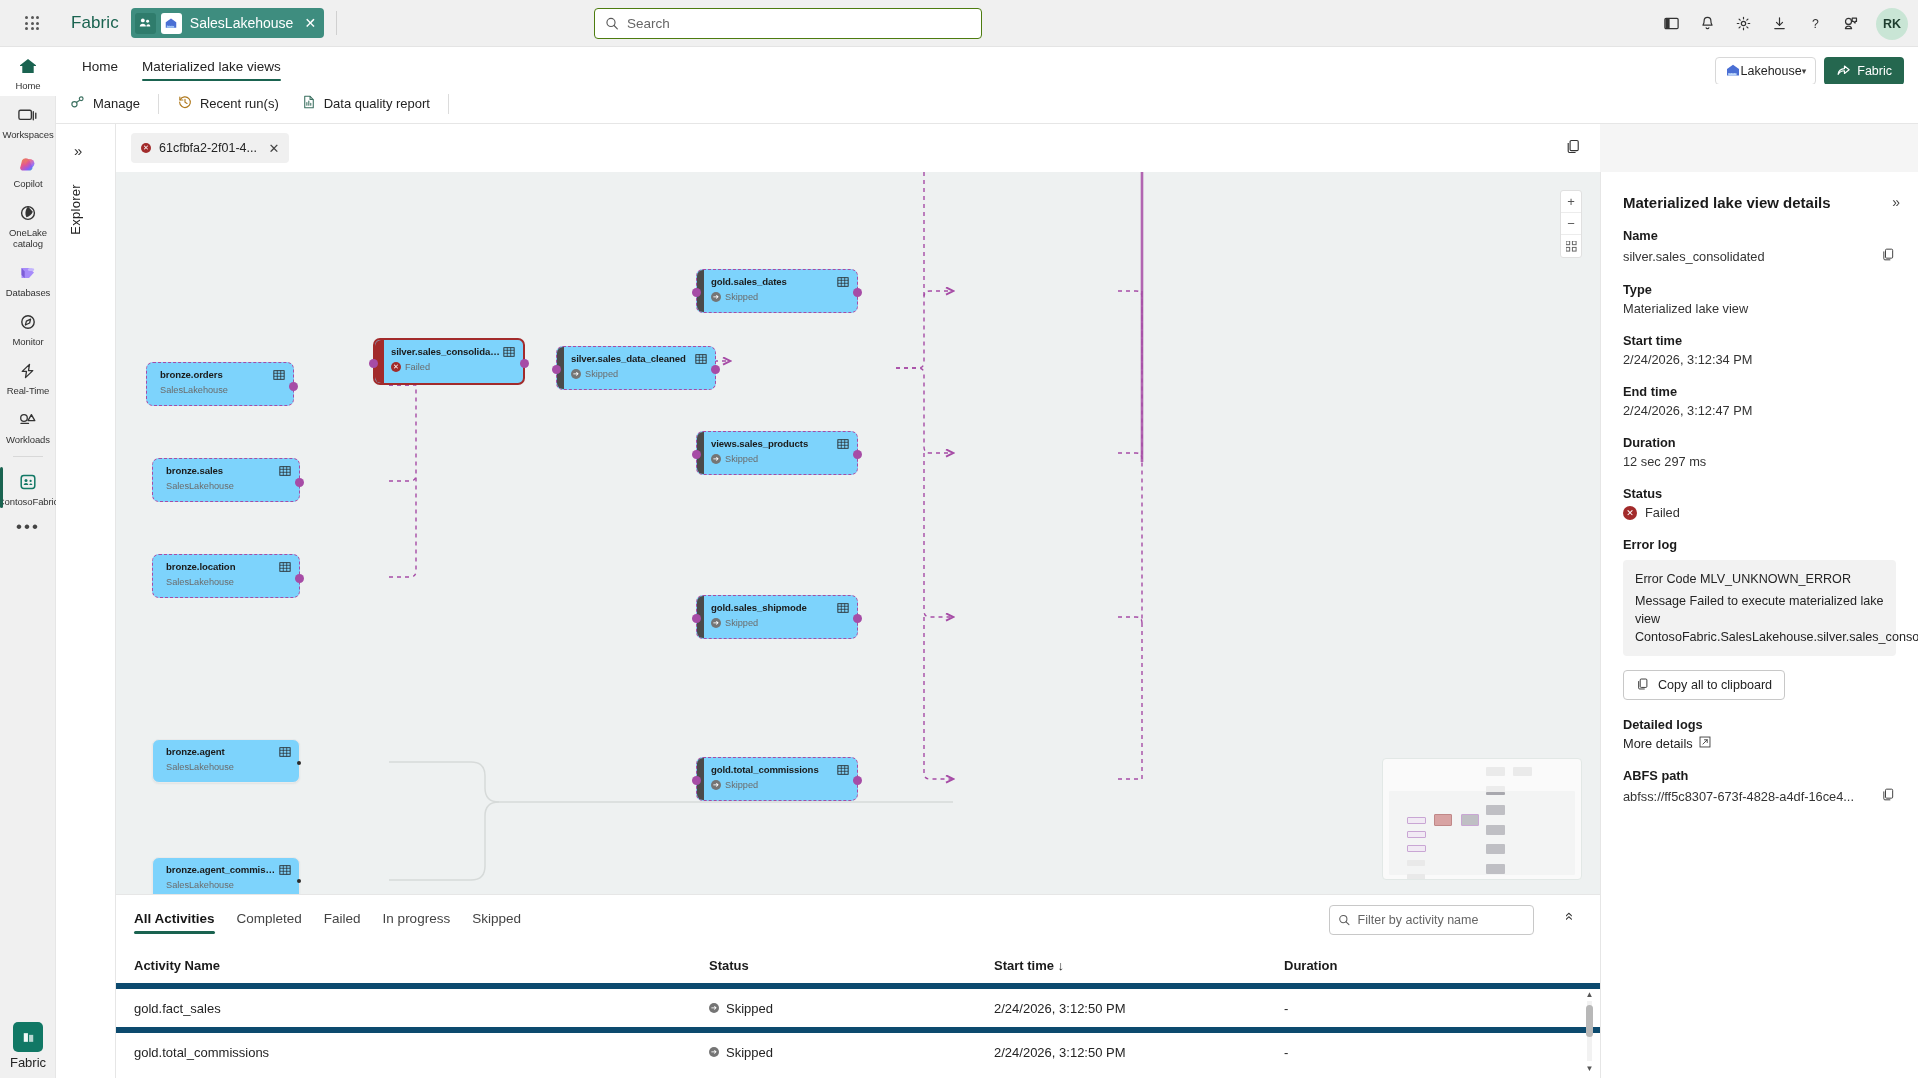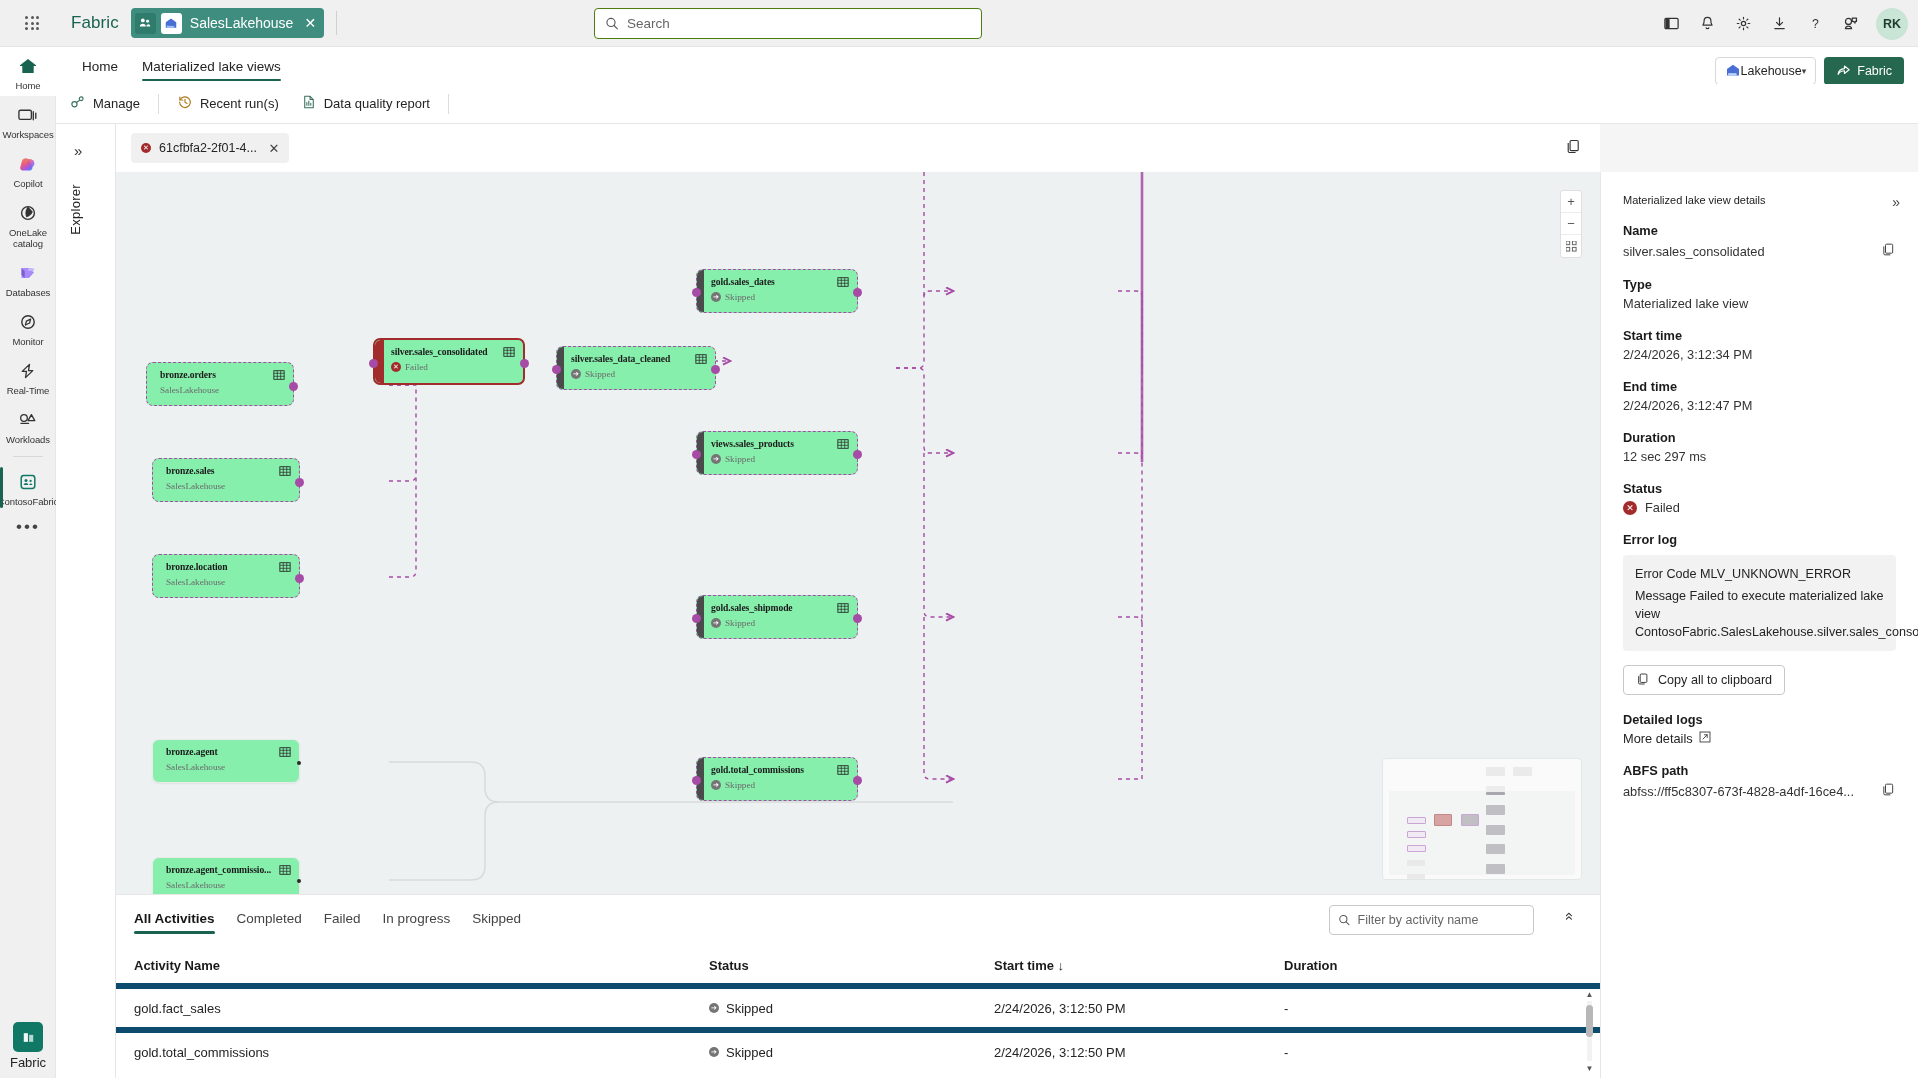--- a/index.html
+++ b/index.html
@@ -109,21 +109,21 @@
   .canvas { position:absolute; left:116px; top:172px; width:1484px; height:722px;
     background:#eef1f1; overflow:hidden;}
   .zoomctl { position:absolute; right:18px; top:18px; width:22px;
     background:#fff; border:1px solid #e0e0e0; border-radius:3px; z-index:8;}
   .zoomctl div { height:22px; display:flex;align-items:center;justify-content:center;
     font-size:13px;color:#555;cursor:pointer;border-bottom:1px solid #ececec;}
   .zoomctl div:last-child{border-bottom:none;}
 
   
   .node { position:absolute; width:148px; height:44px; border-radius:7px;
-    background:#86efac; cursor:pointer;font-family:Liberation Serif, serif; }
+    background:#7dd3fc; cursor:pointer; }
   .node .body { position:absolute; inset:0; padding:6px 9px 0 13px;}
   .node .nm { font-size:9.6px; font-weight:700; color:#1b1b1b; letter-spacing:-.1px;
     white-space:nowrap; overflow:hidden; text-overflow:ellipsis; max-width:110px;}
   .node .st { font-size:9.2px; color:#6b6b6b; display:flex; align-items:center; gap:4px;
     margin-top:5px;}
   .node .tblicon { position:absolute; right:8px; top:6px; }
   .node.dashed { border:1.4px dashed #a64ca6; }
   .node.plain { border:1px solid #eaeaea; box-shadow:0 1px 2px rgba(0,0,0,.06); }
   .node .accent { position:absolute; left:0; top:0; bottom:0; width:7px;
     border-radius:6px 0 0 6px;}
@@ -167,21 +167,21 @@
   .scrollbar { position:absolute; right:6px; top:94px; width:9px; height:84px; }
   .sb-track{position:absolute;top:12px;bottom:12px;left:2px;width:5px;background:#f2f2f2;}
   .sb-thumb{position:absolute;top:16px;left:1px;width:7px;height:32px;background:#b8b8b8;
     border-radius:4px;cursor:pointer;}
   .sb-arrow{position:absolute;left:0;width:9px;height:10px;color:#555;font-size:8px;
     display:flex;align-items:center;justify-content:center;cursor:pointer;}
 
   
   .details { position:absolute; left:1600px; top:172px; width:318px; height:906px;
     background:#fff; border-left:1px solid #e6e6e6; padding:22px 22px 0 22px; overflow:hidden;}
-  .dtitle { font-size:11px; font-weight:400; color:#1b1b1b;}
+  .dtitle { font-size:15px; font-weight:700; color:#1b1b1b;}
   .dchev { position:absolute; right:18px; top:22px; color:#444; font-size:14px; cursor:pointer;}
   .dlabel { font-size:12.8px; font-weight:700; color:#1b1b1b; margin-top:17px;}
   .dvalue { font-size:12.8px; color:#333; margin-top:4px; display:flex; align-items:center;
     justify-content:space-between; gap:8px;}
   .copyicon{cursor:pointer;color:#444;flex:none;}
   .errbox { margin-top:8px; background:#f2f2f2; border-radius:4px; padding:10px 12px;
     font-size:12.6px; line-height:18px; color:#242424;}
   .errbox b{font-weight:400;}
   .copybtn { margin-top:14px; height:30px; border:1px solid #c8c8c8; border-radius:4px;
     background:#fff; display:inline-flex; align-items:center; gap:8px; padding:0 12px;

